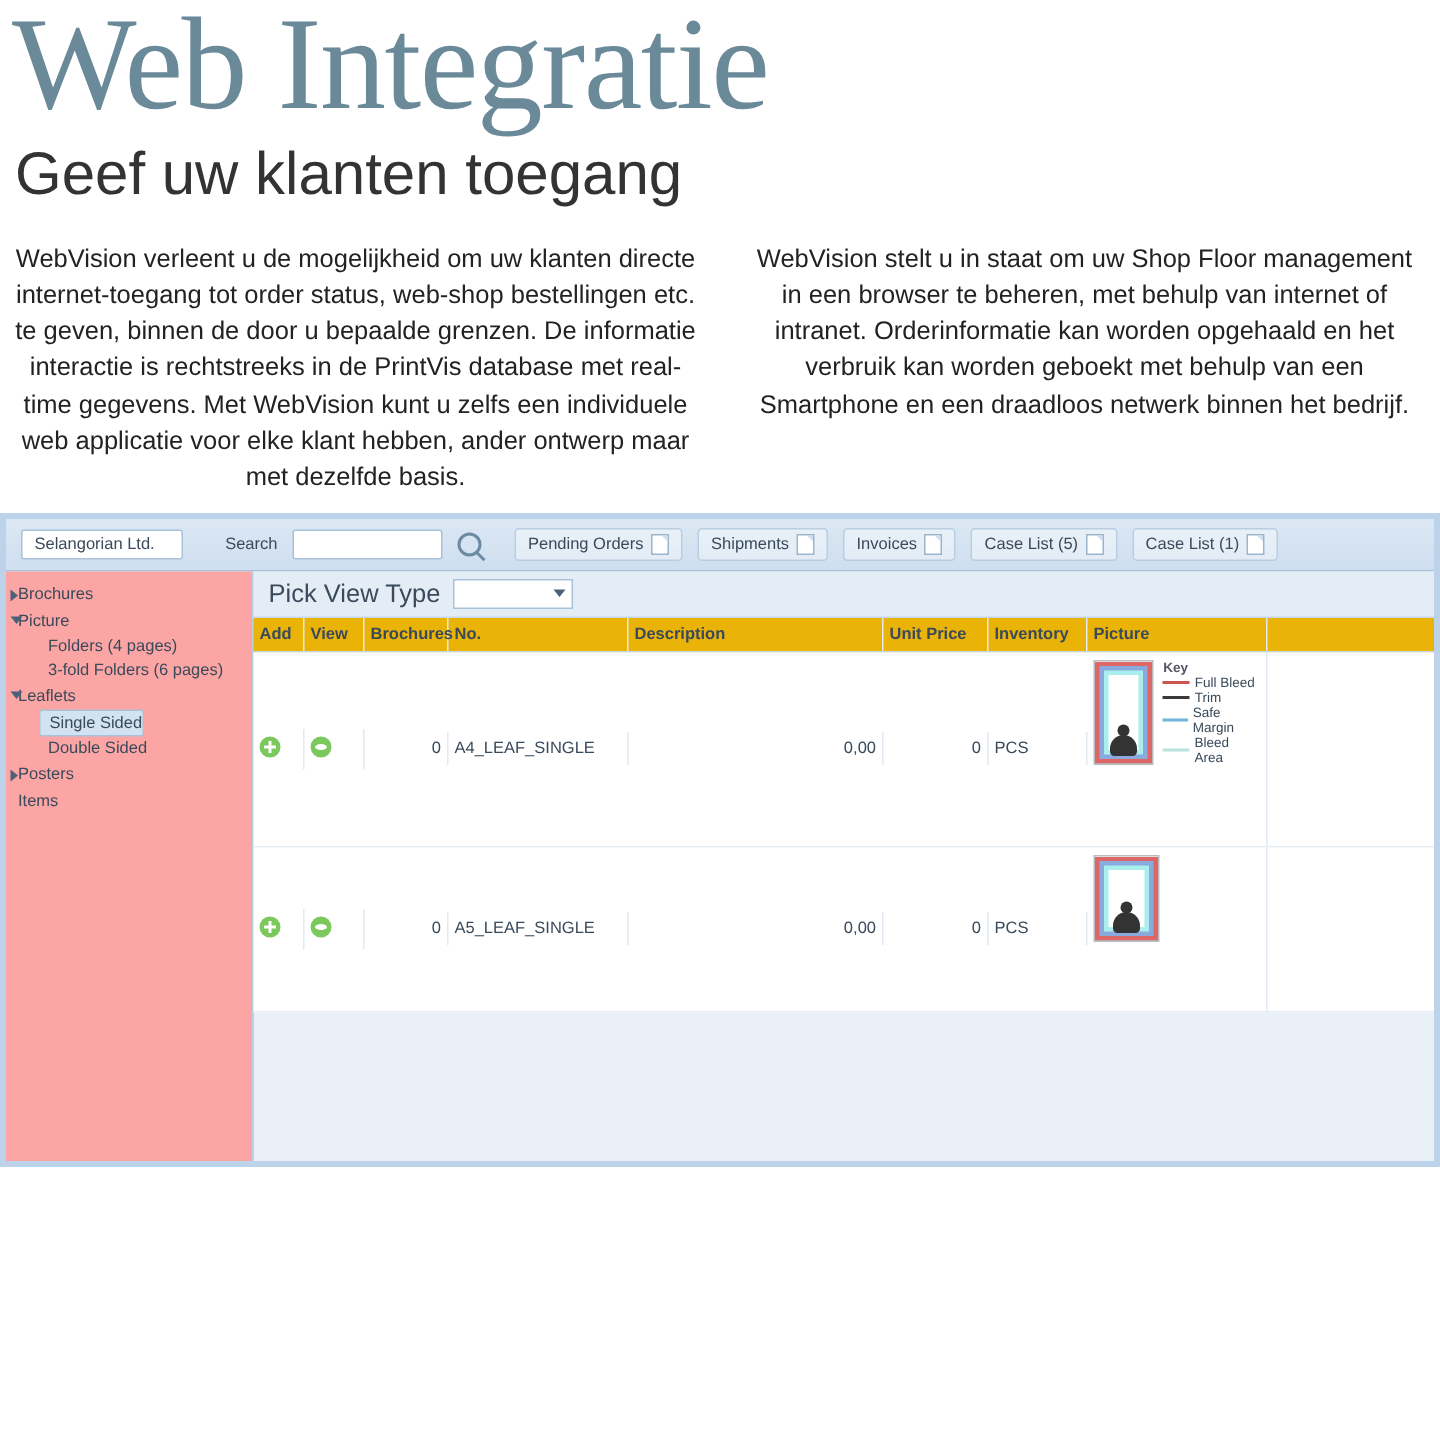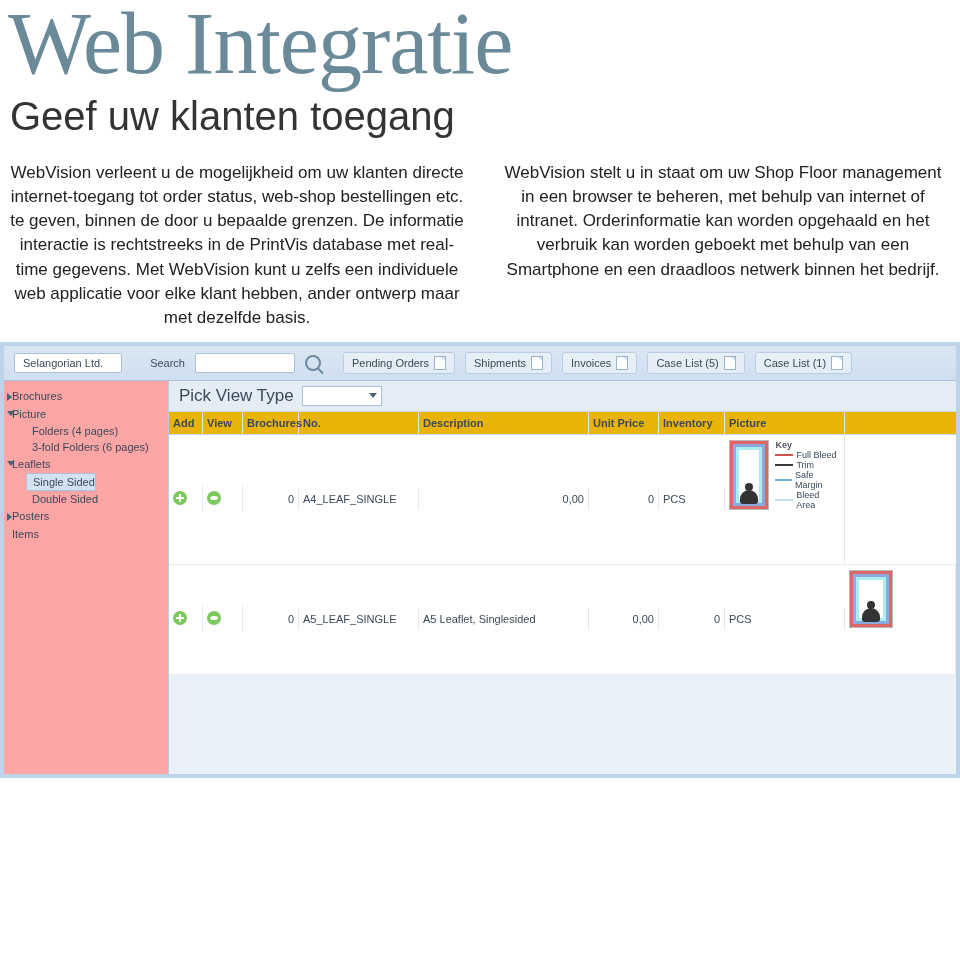--- a/index.html
+++ b/index.html
@@ -281,21 +281,20 @@
               </div>
           </div>
         </div>
       </div>
 
       <div class="grid-row r2">
         <div><span class="add-ic"></span></div>
         <div><span class="view-ic"></span></div>
         <div style="text-align:right;">0</div>
         <div>A5_LEAF_SINGLE</div>
-        <div>A5 Leaflet, Singlesided</div>
         <div style="text-align:right;">0,00</div>
         <div style="text-align:right;">0</div>
         <div>PCS</div>
         <div class="pic-cell">
           <div class="template-box">
               <span class="silh"></span>
             </div>
         </div>
       </div>
 

